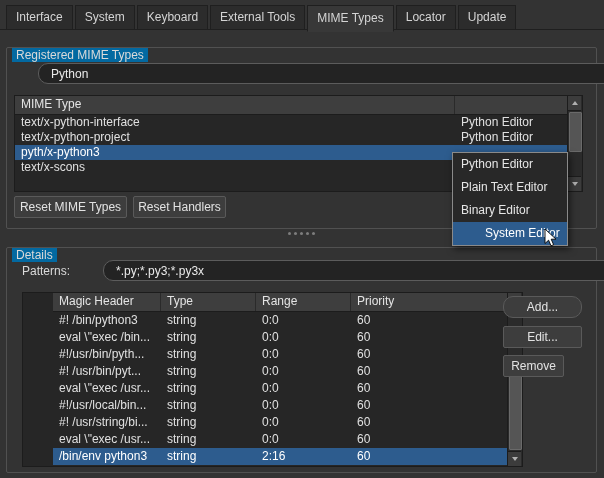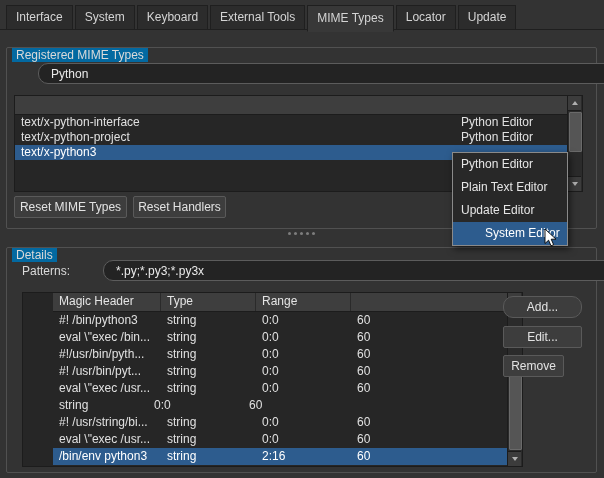--- a/index.html
+++ b/index.html
@@ -84,55 +84,57 @@
 
   <div class="groupbox" style="left:6px; top:47px; width:589px; height:180px;">
     <span class="grouptitle">Registered MIME Types</span>
   </div>
 
   <input class="textfield" style="left: 14px; top: 63px; width: 562px; height: 19px;" value="Python">
 
   <div class="table" style="left:14px; top:95px; width:567px; height:95px;">
     <div class="table-inner">
       <div class="thead">
+        <div class="th" style="width:440px;">MIME Type</div>
       </div>
       <div class="trow mime-row">
         <div class="cell" style="width:440px;">text/x-python-interface</div>
         <div class="cell last">Python Editor</div>
       </div>
       <div class="trow mime-row">
         <div class="cell" style="width:440px;">text/x-python-project</div>
         <div class="cell last">Python Editor</div>
       </div>
       <div class="trow mime-row sel">
-        <div class="cell" style="width:440px;">text/x-python3</div>
+        <div class="cell" style="width:440px;">pyth/x-python3</div>
         <div class="cell last"></div>
       </div>
       <div class="trow mime-row">
+        <div class="cell" style="width:440px;">text/x-scons</div>
         <div class="cell last"></div>
       </div>
     </div>
     <div class="vscroll">
       <div class="sbtn up">
           <div class="tri-up"></div>
         </div>
       <div class="sthumb" style="top:16px; height:38px;"></div>
       <div class="sbtn down">
           <div class="tri-down"></div>
         </div>
     </div>
   </div>
 
   <div class="btn" style="left:14px; top:196px; width:113px;">Reset MIME Types</div>
   <div class="btn" style="left:133px; top:196px; width:93px;">Reset Handlers</div>
 
   <div class="menu">
     <div class="menu-item">Python Editor</div>
     <div class="menu-item">Plain Text Editor</div>
-    <div class="menu-item">Update Editor</div>
+    <div class="menu-item">Binary Editor</div>
     <div class="menu-item sel">System Editor</div>
   </div>
 
   <div class="cursor">
     <svg width="13" height="19" viewBox="0 0 13 19">
       <path d="M1,1 L1,15.5 L4.6,12.2 L7,17.8 L9.6,16.7 L7.2,11.2 L12,11.2 Z" fill="#ffffff" stroke="#000000" stroke-width="0.9"></path>
     </svg>
   </div>
 
   <div class="splitter">
@@ -145,20 +147,21 @@
 
   <div class="label" style="left:22px; top:263px;">Patterns:</div>
   <input class="textfield" style="left: 79px; top: 260px; width: 496px; height: 19px;" value="*.py;*.py3;*.py3x">
 
   <div class="table" style="left:22px; top:292px; width:469px; height:173px;padding-left:30px;">
     <div class="table-inner">
       <div class="thead">
         <div class="th" style="width:108px;">Magic Header</div>
         <div class="th" style="width:95px;">Type</div>
         <div class="th" style="width:95px;">Range</div>
+        <div class="th last">Priority</div>
       </div>
 
       <div class="trow det-row">
         <div class="cell" style="width:108px;">#! /bin/python3</div>
         <div class="cell" style="width:95px;">string</div>
         <div class="cell" style="width:95px;">0:0</div>
         <div class="cell last">60</div>
       </div>
       <div class="trow det-row">
         <div class="cell" style="width:108px;">eval \"exec /bin...</div>
@@ -178,20 +181,21 @@
         <div class="cell" style="width:95px;">0:0</div>
         <div class="cell last">60</div>
       </div>
       <div class="trow det-row">
         <div class="cell" style="width:108px;">eval \"exec /usr...</div>
         <div class="cell" style="width:95px;">string</div>
         <div class="cell" style="width:95px;">0:0</div>
         <div class="cell last">60</div>
       </div>
       <div class="trow det-row">
+        <div class="cell" style="width:108px;">#!/usr/local/bin...</div>
         <div class="cell" style="width:95px;">string</div>
         <div class="cell" style="width:95px;">0:0</div>
         <div class="cell last">60</div>
       </div>
       <div class="trow det-row">
         <div class="cell" style="width:108px;">#! /usr/string/bi...</div>
         <div class="cell" style="width:95px;">string</div>
         <div class="cell" style="width:95px;">0:0</div>
         <div class="cell last">60</div>
       </div>

